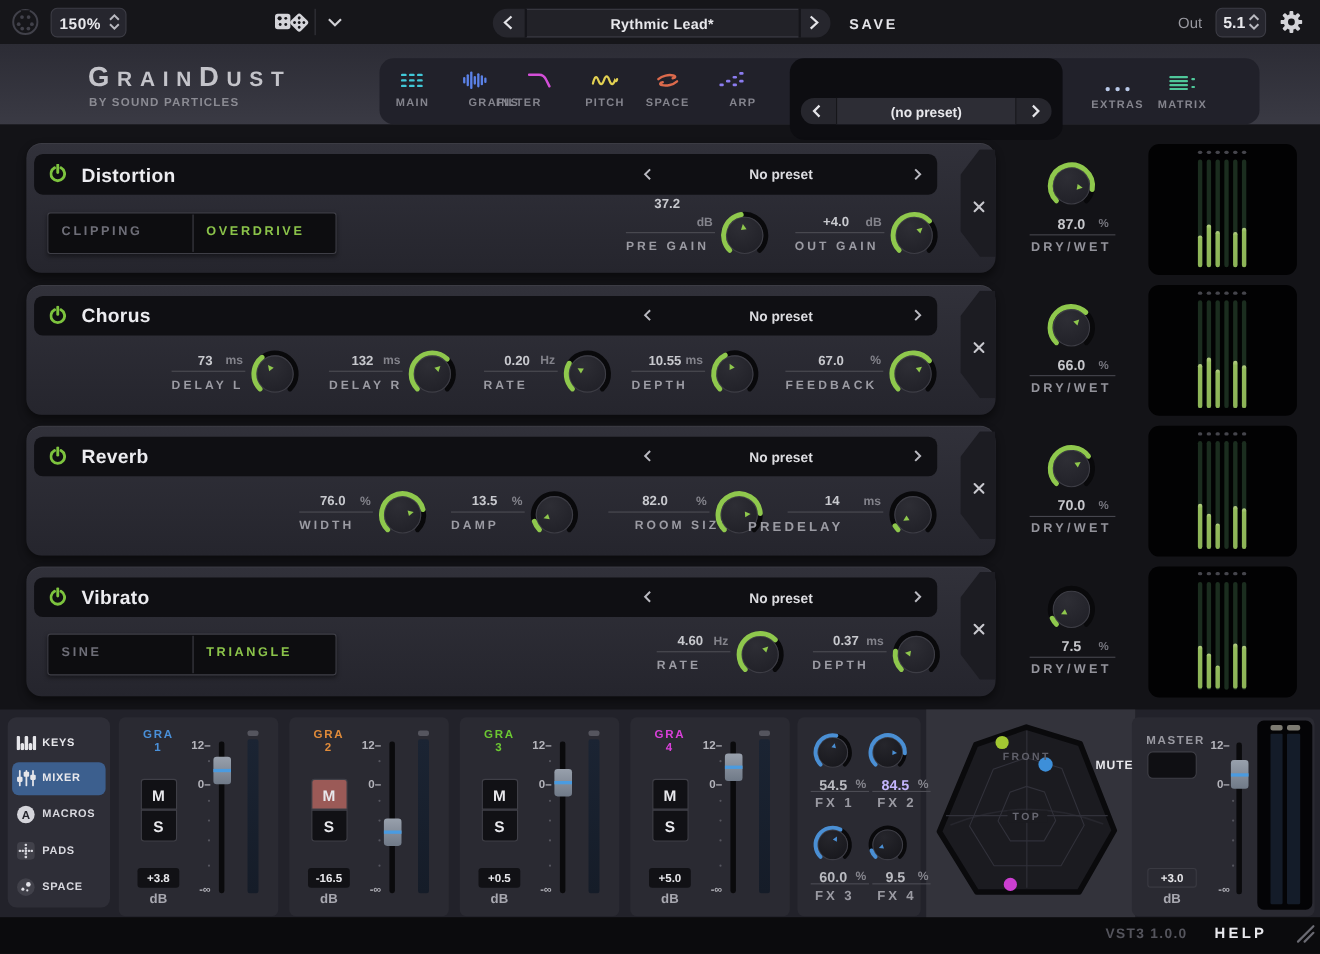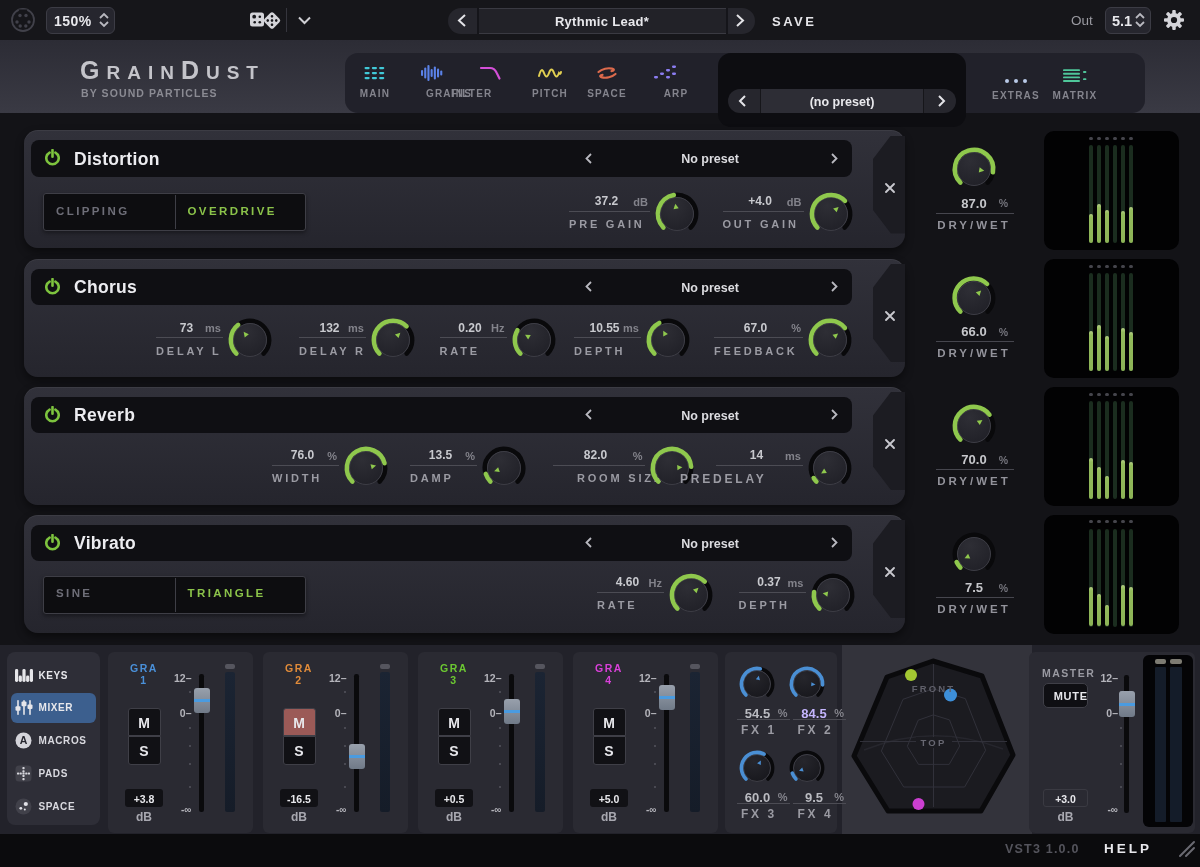--- a/index.html
+++ b/index.html
@@ -142,21 +142,21 @@
 <div class="abs" style="left:636px;top:62px;width:60px;height:22px;display:flex;justify-content:center;align-items:center">
       <svg width="26" height="20" viewBox="0 0 26 20">
         <rect x="1" y="13" width="4" height="2.4" rx="1.1" fill="#8b7cf0"></rect>
         <rect x="7" y="9.5" width="4" height="2.4" rx="1.1" fill="#8b7cf0"></rect>
         <rect x="13" y="6" width="4" height="2.4" rx="1.1" fill="#8b7cf0"></rect>
         <rect x="19" y="2.5" width="4" height="2.4" rx="1.1" fill="#8b7cf0"></rect>
         <rect x="19" y="9.5" width="4" height="2.4" rx="1.1" fill="#8b7cf0"></rect>
         <rect x="13" y="13" width="4" height="2.4" rx="1.1" fill="#8b7cf0"></rect>
       </svg>
     </div>
-<div class="abs b" style="left:636px;top:88px;width:80px;text-align:center;font-size:10px;color:#84848d;letter-spacing:1.2px">ARP</div>
+<div class="abs b" style="left:663px;top:88px;width:80px;font-size:10px;color:#84848d;letter-spacing:1.2px">ARP</div>
 <div class="abs" style="left:728px;top:89px;width:228px;height:24px;background:#26262d;border-radius:12px"></div>
 <div class="abs" style="left:760px;top:89px;width:164px;height:24px;background:#2d2d35;border-left:1px solid #16161a;border-right:1px solid #16161a"></div>
 <svg class="abs" style="left:737px;top:94px" width="12" height="14">
       <polyline points="8,2 3,7 8,12" fill="none" stroke="#e4e4e8" stroke-width="2"></polyline>
     </svg>
 <svg class="abs" style="left:935px;top:94px" width="12" height="14">
       <polyline points="4,2 9,7 4,12" fill="none" stroke="#e4e4e8" stroke-width="2"></polyline>
     </svg>
 <div class="abs b" style="left:760px;top:94.5px;width:164px;text-align:center;font-size:12.5px;color:#e8e8ec">(no preset)</div>
 <svg class="abs" style="left:1003px;top:76px" width="28" height="10">
@@ -247,21 +247,21 @@
       <path d="M2 2 L10 10 M10 2 L2 10" stroke="#c8c8ce" stroke-width="1.9" stroke-linecap="round"></path>
     </svg>
 <div class="abs" style="left:43px;top:193px;width:263px;height:38px;background:#0d0d10;border:1.5px solid #3e3e46;border-radius:3px;box-shadow:0 2px 4px rgba(0,0,0,.4)"></div>
     <div class="abs" style="left:174.5px;top:195px;width:1.5px;height:34px;background:#3e3e46"></div>
     <div class="abs b" style="left:56.0px;top:204.5px;font-size:11.5px;color:#6e6e78;letter-spacing:2.4px">CLIPPING</div>
     <div class="abs b" style="left:187.5px;top:204.5px;font-size:11.5px;color:#8bc34a;letter-spacing:2.4px">OVERDRIVE</div>
 <div class="abs" style="left:43px;top:575.5px;width:263px;height:38px;background:#0d0d10;border:1.5px solid #3e3e46;border-radius:3px;box-shadow:0 2px 4px rgba(0,0,0,.4)"></div>
     <div class="abs" style="left:174.5px;top:577.5px;width:1.5px;height:34px;background:#3e3e46"></div>
     <div class="abs b" style="left:56.0px;top:587.0px;font-size:11.5px;color:#6e6e78;letter-spacing:2.4px">SINE</div>
     <div class="abs b" style="left:187.5px;top:587.0px;font-size:11.5px;color:#8bc34a;letter-spacing:2.4px">TRIANGLE</div>
-<div class="abs b" style="left:569px;top:194.0px;width:81px;text-align:center;font-size:12px;color:#c8c9ce;padding-right:6px">37.2</div>
+<div class="abs b" style="left:569px;top:178px;width:81px;text-align:center;font-size:12px;color:#c8c9ce;padding-right:6px">37.2</div>
     <div class="abs b" style="left:569px;top:195.5px;width:79px;text-align:right;font-size:11px;color:#83838b">dB</div>
     <div class="abs" style="left:569px;top:210.5px;width:81px;height:1.2px;background:#4c4c54"></div>
     <div class="abs b" style="left:569px;top:218.0px;font-size:11px;color:#9b9ba3;letter-spacing:2.8px;white-space:nowrap">PRE GAIN</div>
     <svg width="44" height="44" style="position:absolute;left:655.0px;top:191.5px;overflow:visible">
       <path d="M 20.18 2.89 A 19.2 19.2 0 0 1 35.58 35.58" stroke="#09090b" stroke-width="4.5" fill="none" stroke-linecap="round"></path>
       <circle cx="22.0" cy="22.0" r="16.5" fill="url(#kf)" stroke="#3d3d45" stroke-width="1"></circle>
       <path d="M 8.42 35.58 A 19.2 19.2 0 0 1 18.85 3.06" stroke="#8fc84d" stroke-width="4.5" fill="none" stroke-linecap="round"></path>
       <g transform="rotate(-9.4 22.0 22.0)">
         <polygon points="22.0,11.6 19.4,16.7 24.6,16.7" fill="#8fc84d"></polygon>
       </g>
@@ -738,21 +738,21 @@
       <line x1="860" y1="741.5" x2="1007" y2="741.5" stroke="#31313a" stroke-width="1"></line>
       <circle cx="911" cy="675" r="6" fill="#a3c832"></circle>
       <circle cx="950.5" cy="695" r="6.5" fill="#3d8fd9"></circle>
       <circle cx="918.5" cy="804" r="6" fill="#cc3fd1"></circle>
     </svg>
 <div class="abs b" style="left:893.5px;top:682.5px;width:80px;text-align:center;font-size:9.5px;color:#60606a;letter-spacing:2.2px">FRONT</div>
 <div class="abs b" style="left:915.5px;top:737px;width:36px;text-align:center;font-size:9.5px;color:#686872;letter-spacing:2.2px;background:#1b1b20">TOP</div>
 <div class="abs" style="left:1029px;top:652px;width:166px;height:181px;background:#2a2a32;border-radius:6px"></div>
 <div class="abs b" style="left:1042px;top:666.5px;font-size:10.5px;color:#9a9aa2;letter-spacing:1.5px">MASTER</div>
 <div class="abs" style="left:1043px;top:683px;width:45px;height:25px;background:#0f0f13;border:1px solid #3f3f47;border-radius:5px"></div>
-<div class="abs b" style="left:1043px;top:689.5px;width:45px;text-align:right;font-size:11px;color:#e8e8ec;letter-spacing:.8px">MUTE</div>
+<div class="abs b" style="left:996px;top:689.5px;width:45px;text-align:left;font-size:11px;color:#e8e8ec;letter-spacing:.8px">MUTE</div>
 <div class="abs b" style="left:1082px;top:672px;width:36px;text-align:right;font-size:10.5px;color:#b4b4bb">12–</div>
 <div class="abs b" style="left:1082px;top:707px;width:36px;text-align:right;font-size:10.5px;color:#b4b4bb">0–</div>
 <div class="abs b" style="left:1082px;top:804px;width:36px;text-align:right;font-size:10px;color:#b4b4bb">-∞</div>
 <div class="abs" style="left:1120px;top:690.5px;width:2px;height:2px;border-radius:1px;background:#55555e"></div>
 <div class="abs" style="left:1120px;top:727px;width:2px;height:2px;border-radius:1px;background:#55555e"></div>
 <div class="abs" style="left:1120px;top:745px;width:2px;height:2px;border-radius:1px;background:#55555e"></div>
 <div class="abs" style="left:1120px;top:763px;width:2px;height:2px;border-radius:1px;background:#55555e"></div>
 <div class="abs" style="left:1120px;top:786px;width:2px;height:2px;border-radius:1px;background:#55555e"></div>
 <div class="abs" style="left:1124px;top:675px;width:4.5px;height:138px;background:#0a0a0c;border-radius:2.2px"></div>
 <div class="abs" style="left:1118.5px;top:690.5px;width:16px;height:26px;background:linear-gradient(#98a0ac,#707a88);border-radius:3px"></div>

